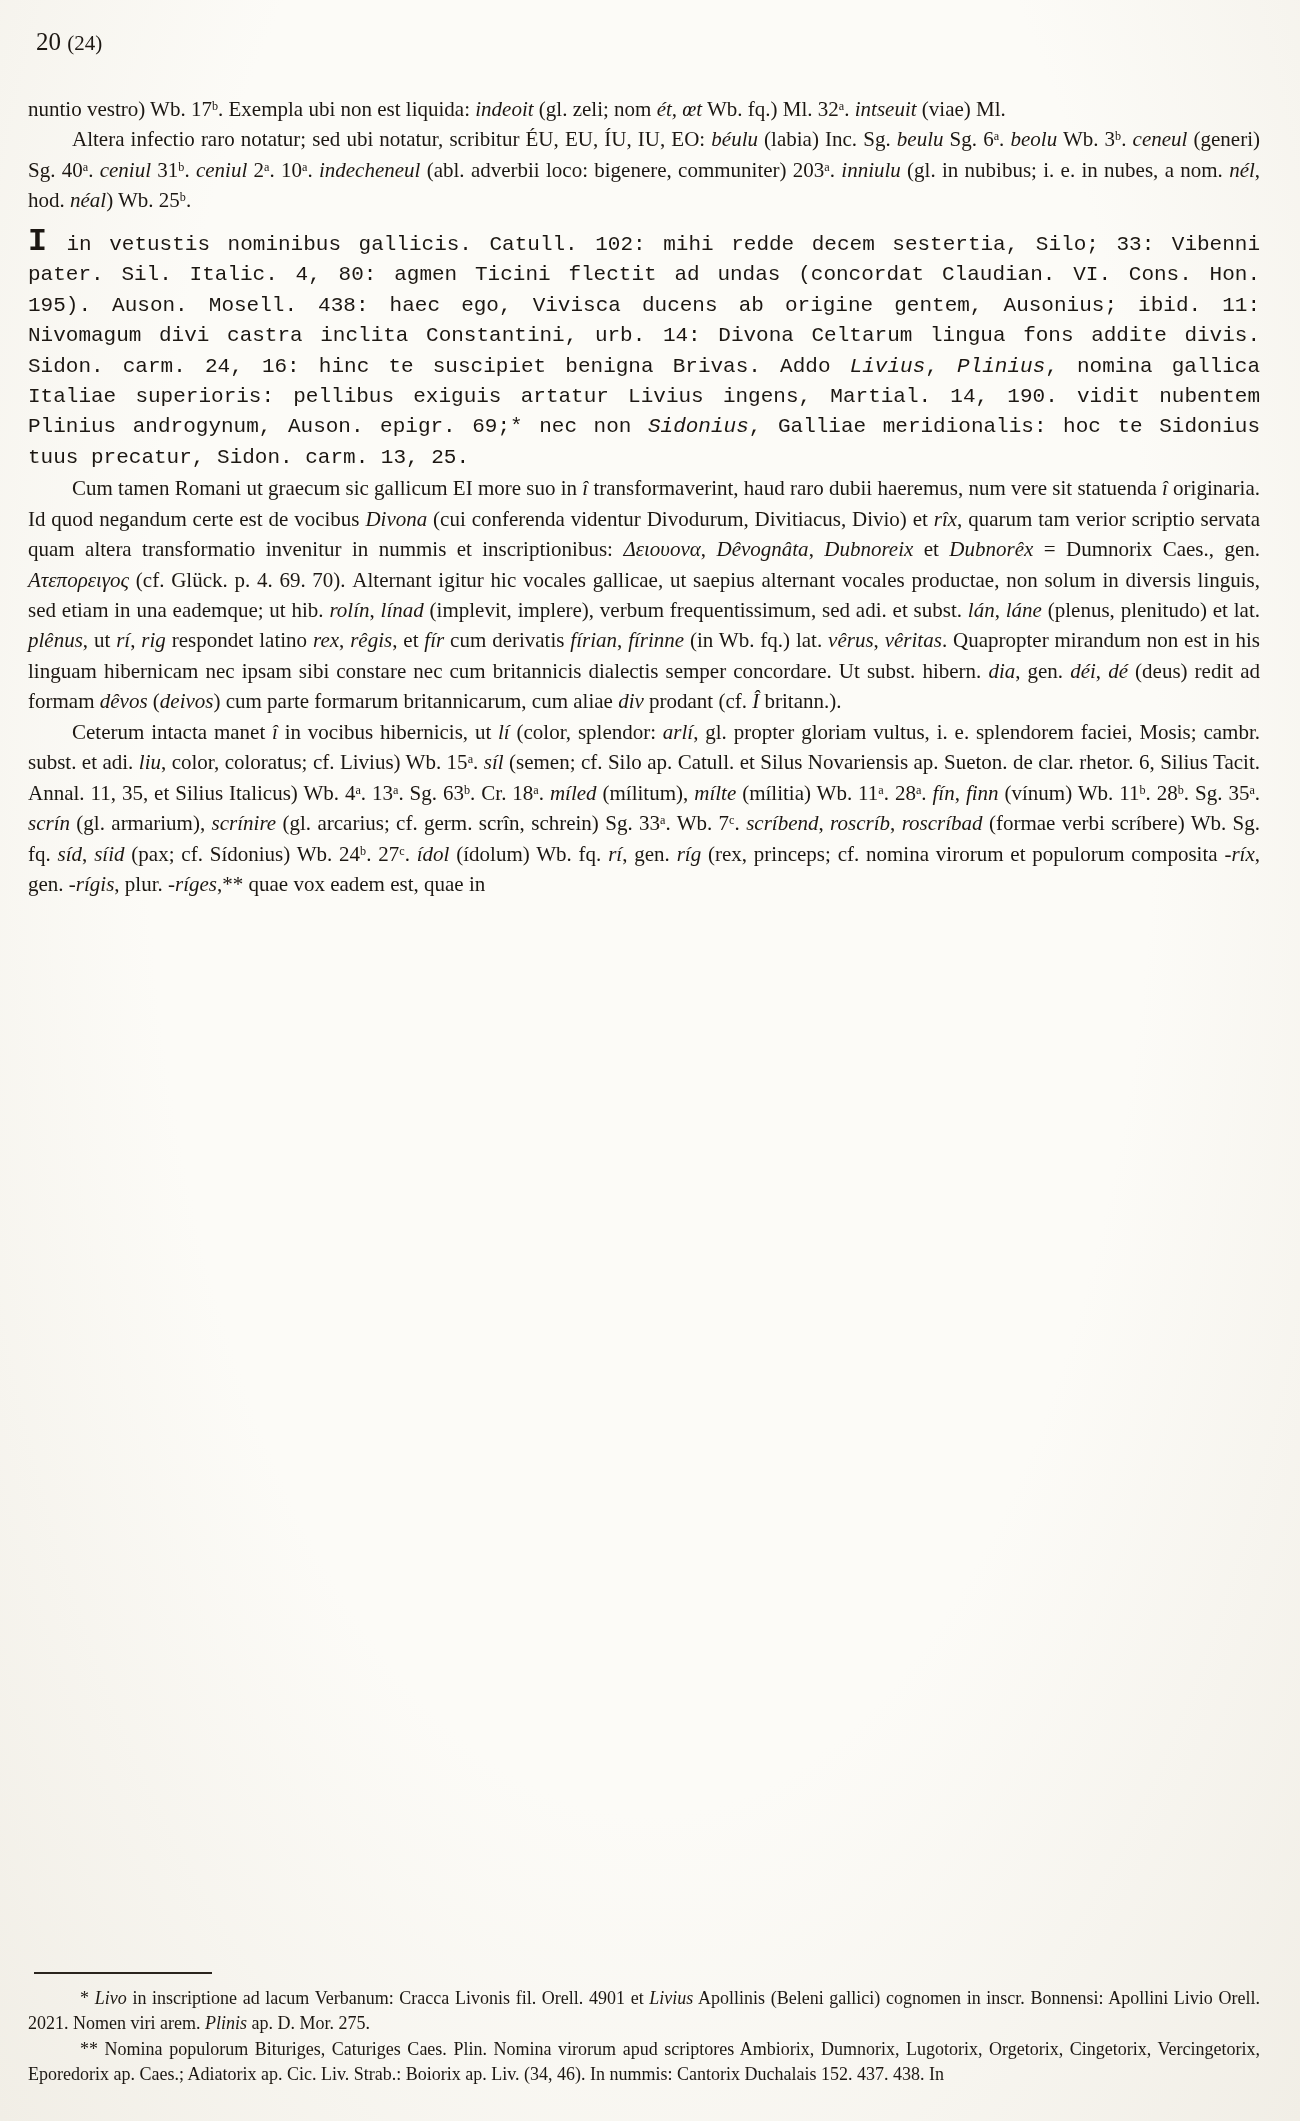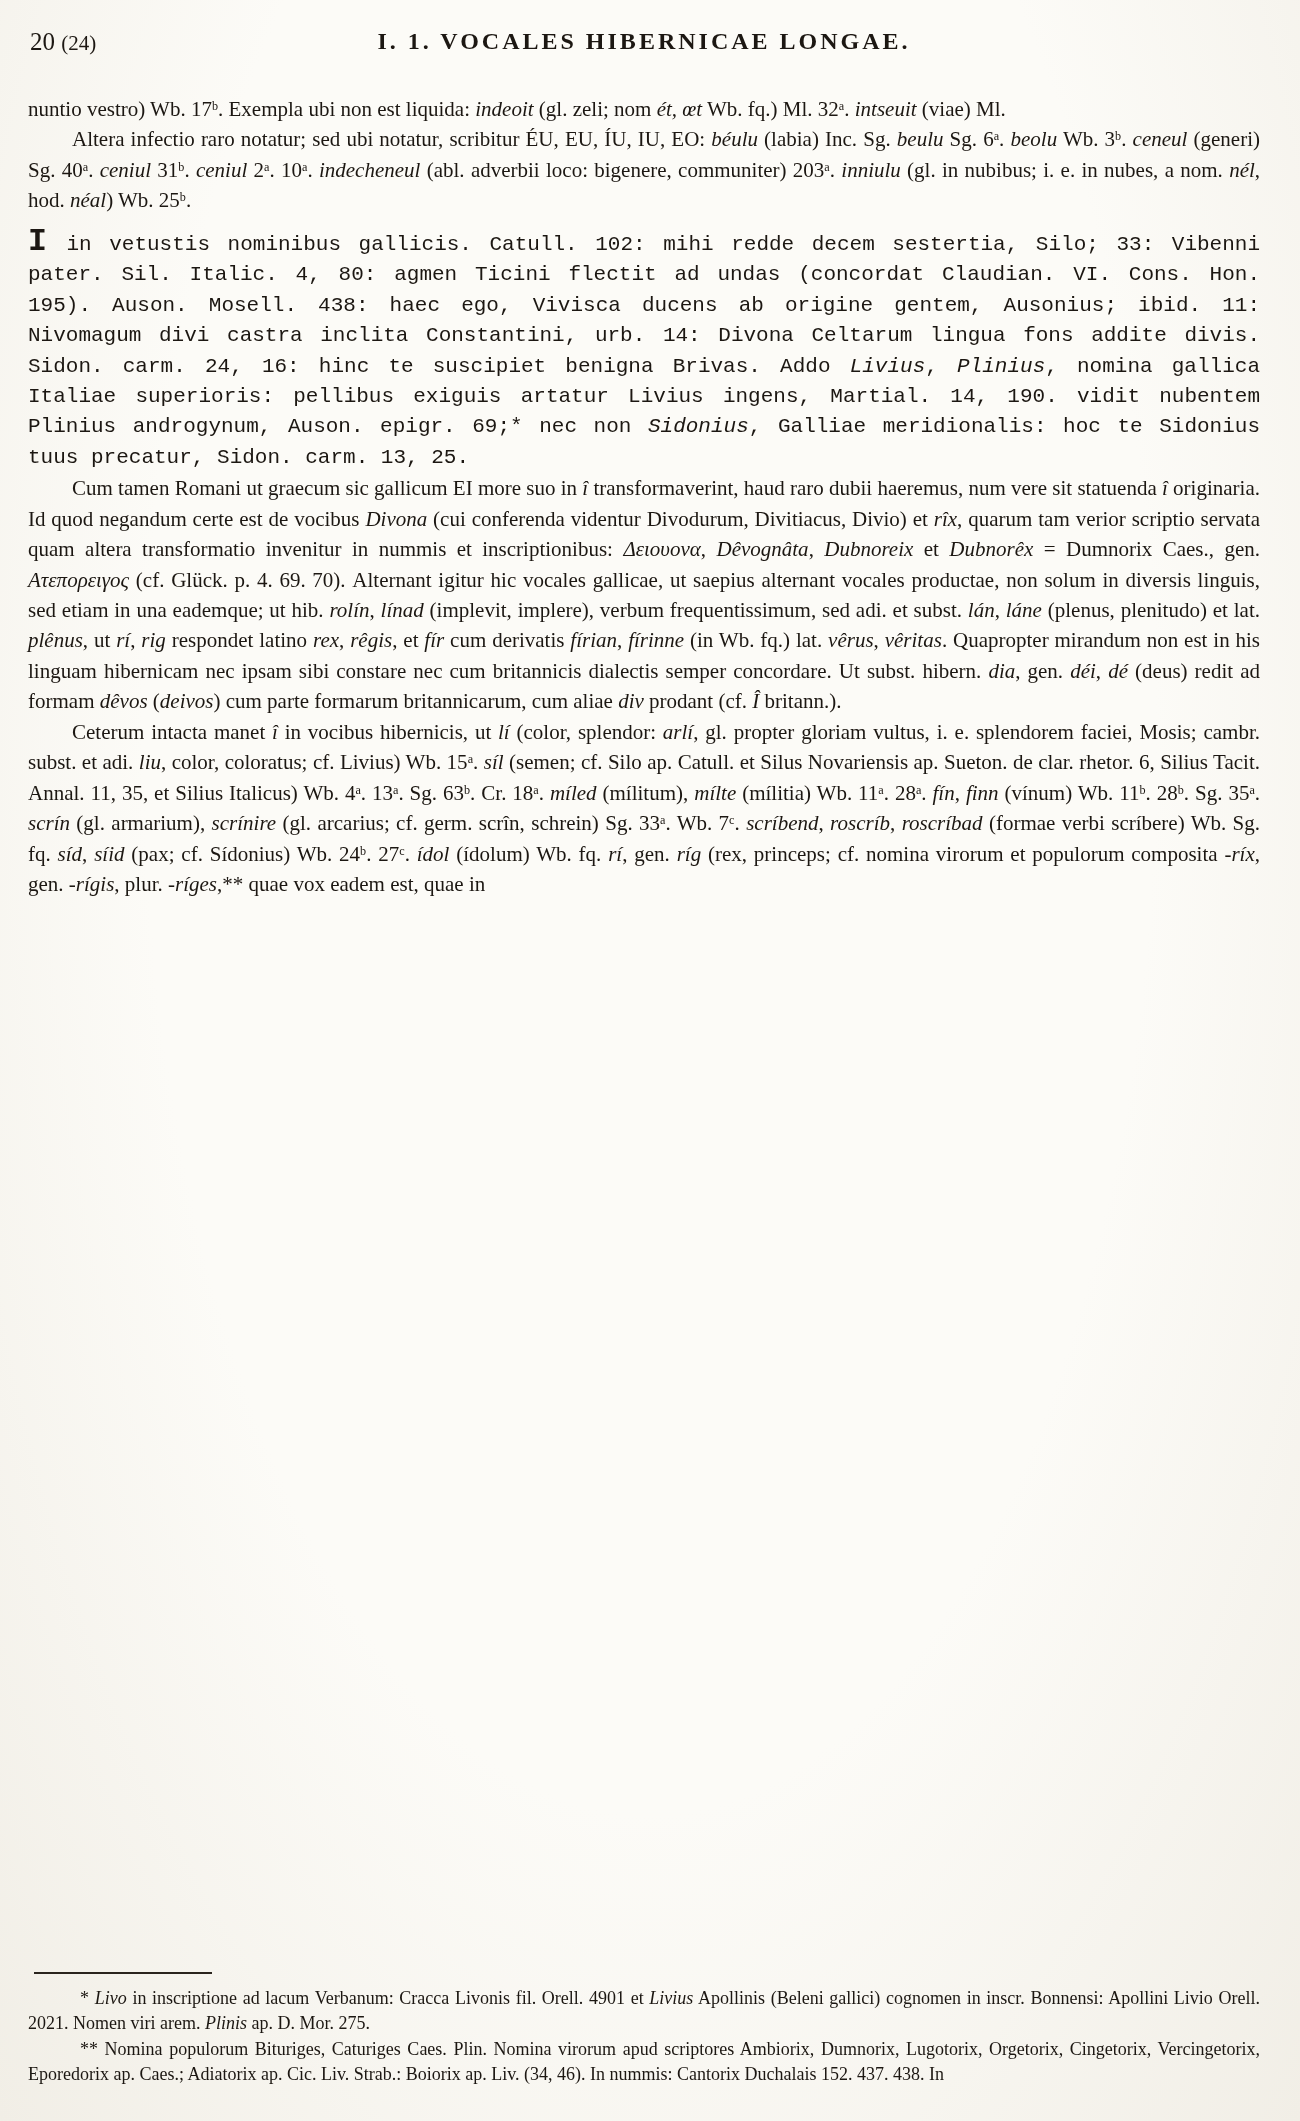--- a/index.html
+++ b/index.html
@@ -11,21 +11,21 @@
     margin: 0 auto;
     background: radial-gradient(ellipse at 50% 35%, #fcfbf7 55%, #f1eee6 100%);
     color: #1c1712;
     font-family: "Liberation Serif", "DejaVu Serif", serif;
     padding: 26px 40px 34px 28px;
     display: flex;
     flex-direction: column;
     overflow: hidden;
   }
   .page-header { position: relative; height: 46px; flex: none; }
-  .folio { position: absolute; left: 2px; top: 2px; font-size: 25px; white-space: nowrap; }
+  .folio { position: absolute; left: 8px; top: 2px; font-size: 25px; white-space: nowrap; }
   .folio .sig { font-size: 21px; }
   .running-title {
     display: block;
     text-align: center;
     font-size: 24px;
     font-weight: bold;
     letter-spacing: 3px;
     padding-top: 2px;
   }
   .body-text { margin-top: 22px; font-size: 21px; line-height: 1.45; flex: none; }
@@ -43,21 +43,20 @@
 </head>
 <body>
 
 <div class="page">
 
   <header class="page-header">
     <span class="folio">
       <span>20</span>
       <span class="sig">(24)</span>
     </span>
-    <span class="running-title">I. 1. VOCALES HIBERNICAE LONGAE.</span>
   </header>
 
   <main class="body-text">
       <p class="para"><span class="run">nuntio vestro) Wb. 17</span><sup class="run-sup">b</sup><span class="run">. Exempla ubi non est liquida: </span><span class="run-i">indeoit</span><span class="run"> (gl. zeli; nom </span><span class="run-i">ét, œt</span><span class="run"> Wb. fq.) Ml. 32</span><sup class="run-sup">a</sup><span class="run">. </span><span class="run-i">intseuit</span><span class="run"> (viae) Ml.</span></p>
       <p class="para indent"><span class="run">Altera infectio raro notatur; sed ubi notatur, scribitur ÉU, EU, ÍU, IU, EO: </span><span class="run-i">béulu</span><span class="run"> (labia) Inc. Sg. </span><span class="run-i">beulu</span><span class="run"> Sg. 6</span><sup class="run-sup">a</sup><span class="run">. </span><span class="run-i">beolu</span><span class="run"> Wb. 3</span><sup class="run-sup">b</sup><span class="run">. </span><span class="run-i">ceneul</span><span class="run"> (generi) Sg. 40</span><sup class="run-sup">a</sup><span class="run">. </span><span class="run-i">ceniul</span><span class="run"> 31</span><sup class="run-sup">b</sup><span class="run">. </span><span class="run-i">ceniul</span><span class="run"> 2</span><sup class="run-sup">a</sup><span class="run">. 10</span><sup class="run-sup">a</sup><span class="run">. </span><span class="run-i">indecheneul</span><span class="run"> (abl. adverbii loco: bigenere, communiter) 203</span><sup class="run-sup">a</sup><span class="run">. </span><span class="run-i">inniulu</span><span class="run"> (gl. in nubibus; i. e. in nubes, a nom. </span><span class="run-i">nél</span><span class="run">, hod. </span><span class="run-i">néal</span><span class="run">) Wb. 25</span><sup class="run-sup">b</sup><span class="run">.</span></p>
       <p class="para gap"><span class="run-dropcap">I</span><span class="run"> in vetustis nominibus gallicis. Catull. 102: mihi redde decem sestertia, Silo; 33: Vibenni pater. Sil. Italic. 4, 80: agmen Ticini flectit ad undas (concordat Claudian. VI. Cons. Hon. 195). Auson. Mosell. 438: haec ego, Vivisca ducens ab origine gentem, Ausonius; ibid. 11: Nivomagum divi castra inclita Constantini, urb. 14: Divona Celtarum lingua fons addite divis. Sidon. carm. 24, 16: hinc te suscipiet benigna Brivas. Addo </span><span class="run-i">Livius</span><span class="run">, </span><span class="run-i">Plinius</span><span class="run">, nomina gallica Italiae superioris: pellibus exiguis artatur Livius ingens, Martial. 14, 190. vidit nubentem Plinius androgynum, Auson. epigr. 69;* nec non </span><span class="run-i">Sidonius</span><span class="run">, Galliae meridionalis: hoc te Sidonius tuus precatur, Sidon. carm. 13, 25.</span></p>
       <p class="para indent"><span class="run">Cum tamen Romani ut graecum sic gallicum EI more suo in </span><span class="run-i">î</span><span class="run"> transformaverint, haud raro dubii haeremus, num vere sit statuenda </span><span class="run-i">î</span><span class="run"> originaria. Id quod negandum certe est de vocibus </span><span class="run-i">Divona</span><span class="run"> (cui conferenda videntur Divodurum, Divitiacus, Divio) et </span><span class="run-i">rîx</span><span class="run">, quarum tam verior scriptio servata quam altera transformatio invenitur in nummis et inscriptionibus: </span><span class="run-i">Δειουονα</span><span class="run">, </span><span class="run-i">Dêvognâta</span><span class="run">, </span><span class="run-i">Dubnoreix</span><span class="run"> et </span><span class="run-i">Dubnorêx</span><span class="run"> = Dumnorix Caes., gen. </span><span class="run-i">Ατεπορειγος</span><span class="run"> (cf. Glück. p. 4. 69. 70). Alternant igitur hic vocales gallicae, ut saepius alternant vocales productae, non solum in diversis linguis, sed etiam in una eademque; ut hib. </span><span class="run-i">rolín</span><span class="run">, </span><span class="run-i">línad</span><span class="run"> (implevit, implere), verbum frequentissimum, sed adi. et subst. </span><span class="run-i">lán</span><span class="run">, </span><span class="run-i">láne</span><span class="run"> (plenus, plenitudo) et lat. </span><span class="run-i">plênus</span><span class="run">, ut </span><span class="run-i">rí</span><span class="run">, </span><span class="run-i">rig</span><span class="run"> respondet latino </span><span class="run-i">rex</span><span class="run">, </span><span class="run-i">rêgis</span><span class="run">, et </span><span class="run-i">fír</span><span class="run"> cum derivatis </span><span class="run-i">fírian</span><span class="run">, </span><span class="run-i">fírinne</span><span class="run"> (in Wb. fq.) lat. </span><span class="run-i">vêrus</span><span class="run">, </span><span class="run-i">vêritas</span><span class="run">. Quapropter mirandum non est in his linguam hibernicam nec ipsam sibi constare nec cum britannicis dialectis semper concordare. Ut subst. hibern. </span><span class="run-i">dia</span><span class="run">, gen. </span><span class="run-i">déi</span><span class="run">, </span><span class="run-i">dé</span><span class="run"> (deus) redit ad formam </span><span class="run-i">dêvos</span><span class="run"> (</span><span class="run-i">deivos</span><span class="run">) cum parte formarum britannicarum, cum aliae </span><span class="run-i">div</span><span class="run"> prodant (cf. </span><span class="run-i">Î</span><span class="run"> britann.).</span></p>
       <p class="para indent"><span class="run">Ceterum intacta manet </span><span class="run-i">î</span><span class="run"> in vocibus hibernicis, ut </span><span class="run-i">lí</span><span class="run"> (color, splendor: </span><span class="run-i">arlí</span><span class="run">, gl. propter gloriam vultus, i. e. splendorem faciei, Mosis; cambr. subst. et adi. </span><span class="run-i">liu</span><span class="run">, color, coloratus; cf. Livius) Wb. 15</span><sup class="run-sup">a</sup><span class="run">. </span><span class="run-i">síl</span><span class="run"> (semen; cf. Silo ap. Catull. et Silus Novariensis ap. Sueton. de clar. rhetor. 6, Silius Tacit. Annal. 11, 35, et Silius Italicus) Wb. 4</span><sup class="run-sup">a</sup><span class="run">. 13</span><sup class="run-sup">a</sup><span class="run">. Sg. 63</span><sup class="run-sup">b</sup><span class="run">. Cr. 18</span><sup class="run-sup">a</sup><span class="run">. </span><span class="run-i">míled</span><span class="run"> (mílitum), </span><span class="run-i">mílte</span><span class="run"> (mílitia) Wb. 11</span><sup class="run-sup">a</sup><span class="run">. 28</span><sup class="run-sup">a</sup><span class="run">. </span><span class="run-i">fín</span><span class="run">, </span><span class="run-i">finn</span><span class="run"> (vínum) Wb. 11</span><sup class="run-sup">b</sup><span class="run">. 28</span><sup class="run-sup">b</sup><span class="run">. Sg. 35</span><sup class="run-sup">a</sup><span class="run">. </span><span class="run-i">scrín</span><span class="run"> (gl. armarium), </span><span class="run-i">scrínire</span><span class="run"> (gl. arcarius; cf. germ. scrîn, schrein) Sg. 33</span><sup class="run-sup">a</sup><span class="run">. Wb. 7</span><sup class="run-sup">c</sup><span class="run">. </span><span class="run-i">scríbend</span><span class="run">, </span><span class="run-i">roscríb</span><span class="run">, </span><span class="run-i">roscríbad</span><span class="run"> (formae verbi scríbere) Wb. Sg. fq. </span><span class="run-i">síd</span><span class="run">, </span><span class="run-i">síid</span><span class="run"> (pax; cf. Sídonius) Wb. 24</span><sup class="run-sup">b</sup><span class="run">. 27</span><sup class="run-sup">c</sup><span class="run">. </span><span class="run-i">ídol</span><span class="run"> (ídolum) Wb. fq. </span><span class="run-i">rí</span><span class="run">, gen. </span><span class="run-i">ríg</span><span class="run"> (rex, princeps; cf. nomina virorum et populorum composita </span><span class="run-i">-ríx</span><span class="run">, gen. </span><span class="run-i">-rígis</span><span class="run">, plur. </span><span class="run-i">-ríges</span><span class="run">,** quae vox eadem est, quae in</span></p>
     </main>
 

